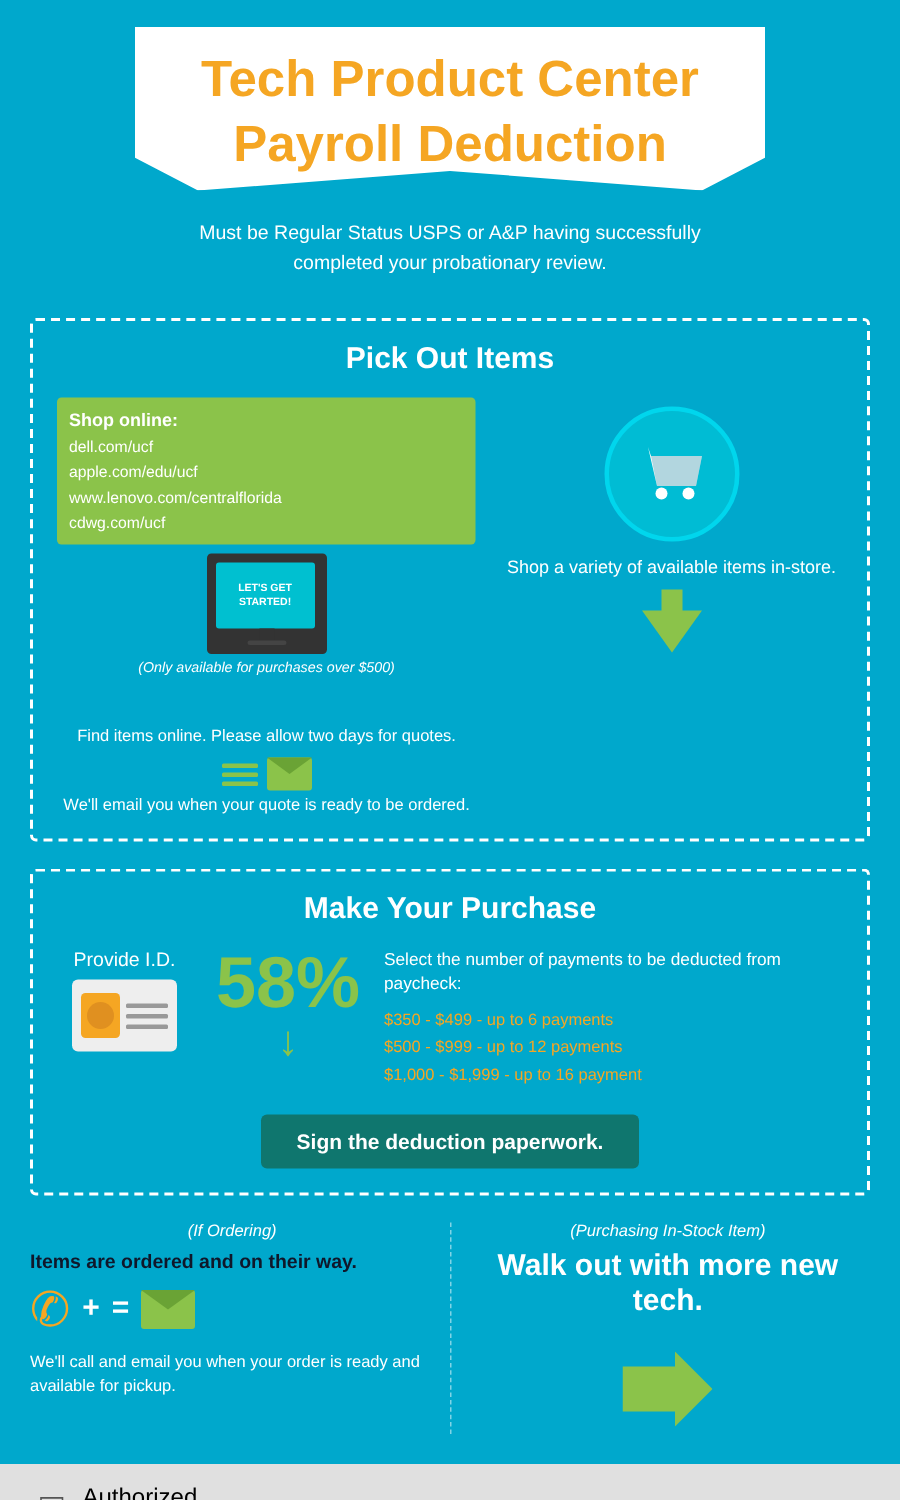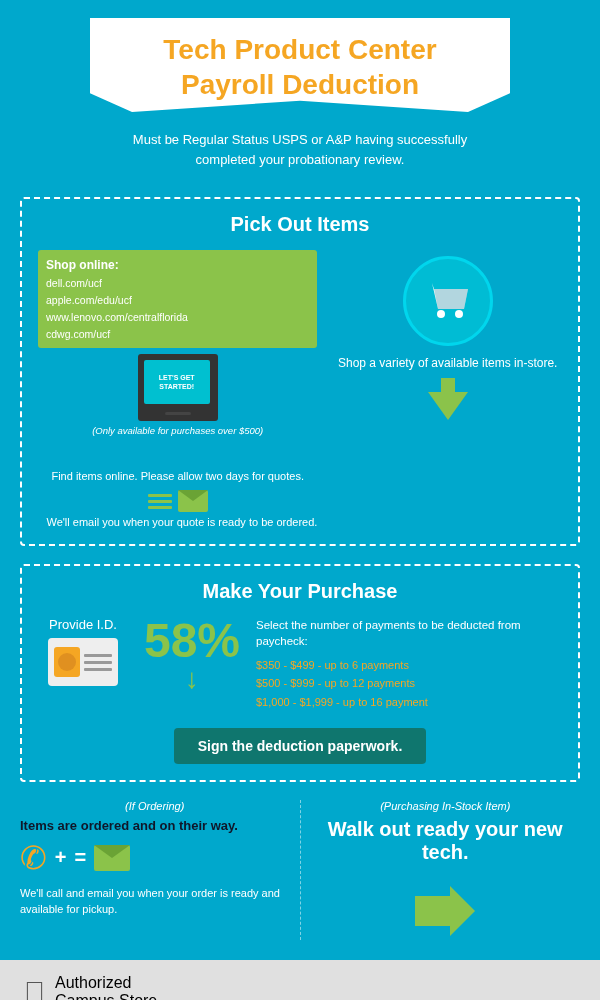--- a/index.html
+++ b/index.html
@@ -21,21 +21,21 @@
     .ribbon {
       background: white;
       margin: 0 auto;
       width: 420px;
       padding: 14px 30px 10px;
       position: relative;
       clip-path: polygon(0 0, 100% 0, 100% 80%, 90% 100%, 50% 88%, 10% 100%, 0 80%);
     }
     .ribbon-title {
       color: #f5a623;
-      font-size: 28px;
+      font-size: 34px;
       font-weight: bold;
       line-height: 1.25;
       text-align: center;
     }
     .ribbon::before,
     .ribbon::after {
       content: '';
       position: absolute;
       top: 0;
       width: 0;
@@ -188,21 +188,21 @@
       height: 0;
       border-left: 15px solid transparent;
       border-right: 15px solid transparent;
       border-top: 11px solid #6aa335;
       position: absolute;
       top: 0;
     }
     .email-desc {
       font-size: 11px;
       color: white;
-      text-align: right;
+      text-align: center;
     }
 
     .cart-circle {
       width: 90px;
       height: 90px;
       background: #00bcd4;
       border-radius: 50%;
       display: flex;
       align-items: center;
       justify-content: center;
@@ -591,21 +591,21 @@
         <span class="phone-icon">✆</span>
         <span class="plus-text">+</span>
         <span class="equals-text">=</span>
         <div class="envelope-small"></div>
       </div>
       <div class="order-desc">We'll call and email you when your order is ready and available for pickup.</div>
     </div>
 
     <div class="bottom-right-col">
       <div class="col-label">(Purchasing In-Stock Item)</div>
-      <div class="walkout-title">Walk out ready your new tech.</div>
+      <div class="walkout-title">Walk out with more new tech.</div>
 
       <div class="arrow-right-green">
         <svg width="60" height="50" viewBox="0 0 60 50">
           <polygon points="0,10 35,10 35,0 60,25 35,50 35,40 0,40" fill="#8bc34a"></polygon>
         </svg>
       </div>
     </div>
   </div>
 </div>
 

